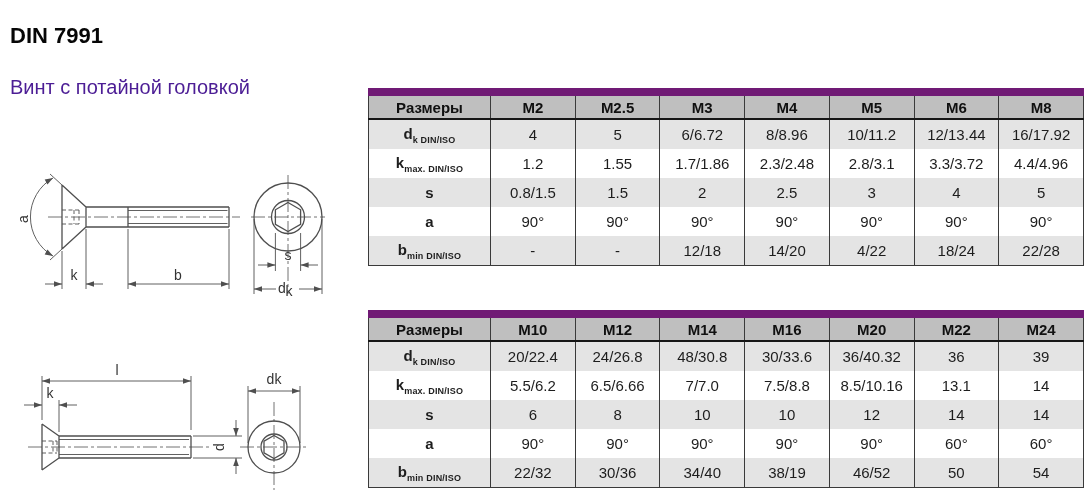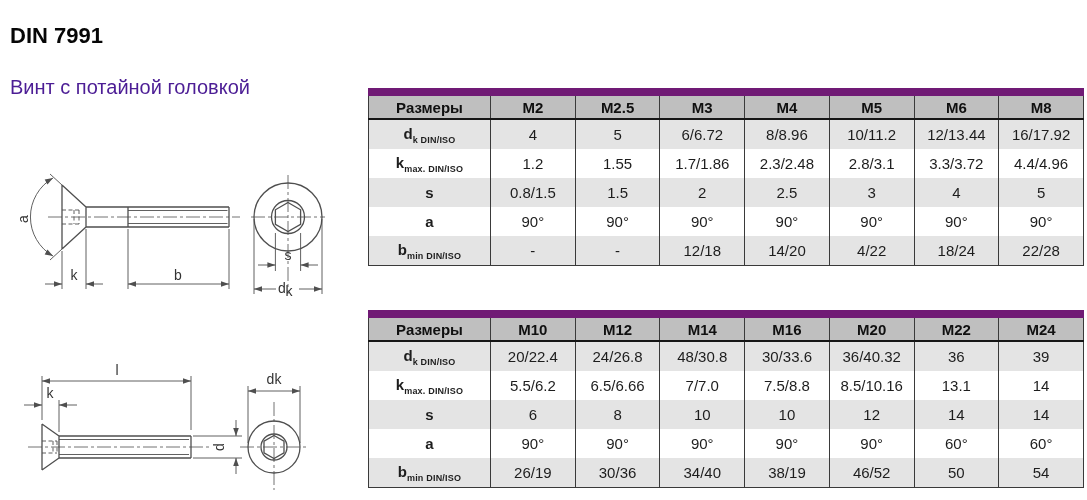--- a/index.html
+++ b/index.html
@@ -292,21 +292,21 @@
           <td>90°</td>
           <td>90°</td>
           <td>90°</td>
           <td>90°</td>
           <td>90°</td>
           <td>60°</td>
           <td>60°</td>
         </tr>
         <tr class="alt">
           <th class="param"><span>b</span><sub>min DIN/ISO</sub></th>
-          <td>26/19</td>
+          <td>22/32</td>
           <td>30/36</td>
           <td>34/40</td>
           <td>38/19</td>
           <td>46/52</td>
           <td>50</td>
           <td>54</td>
         </tr>
       </tbody>
   </table>
 

